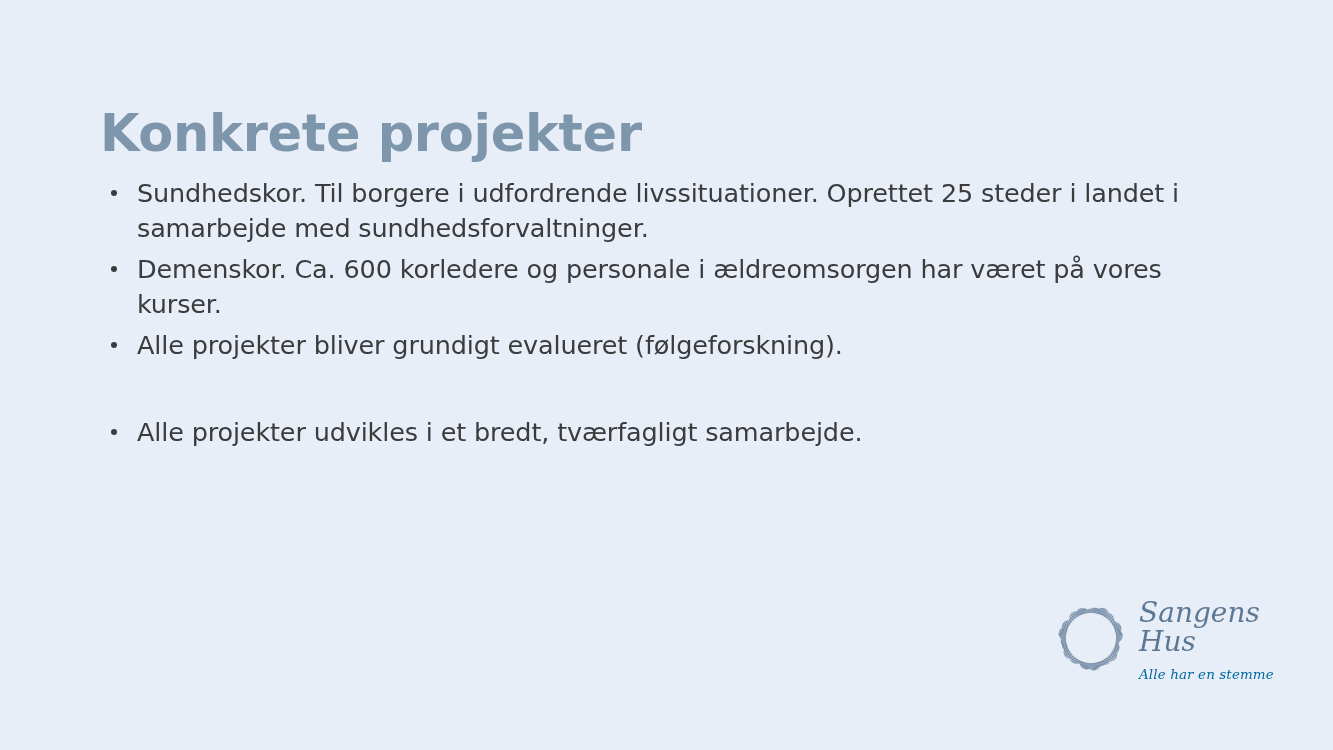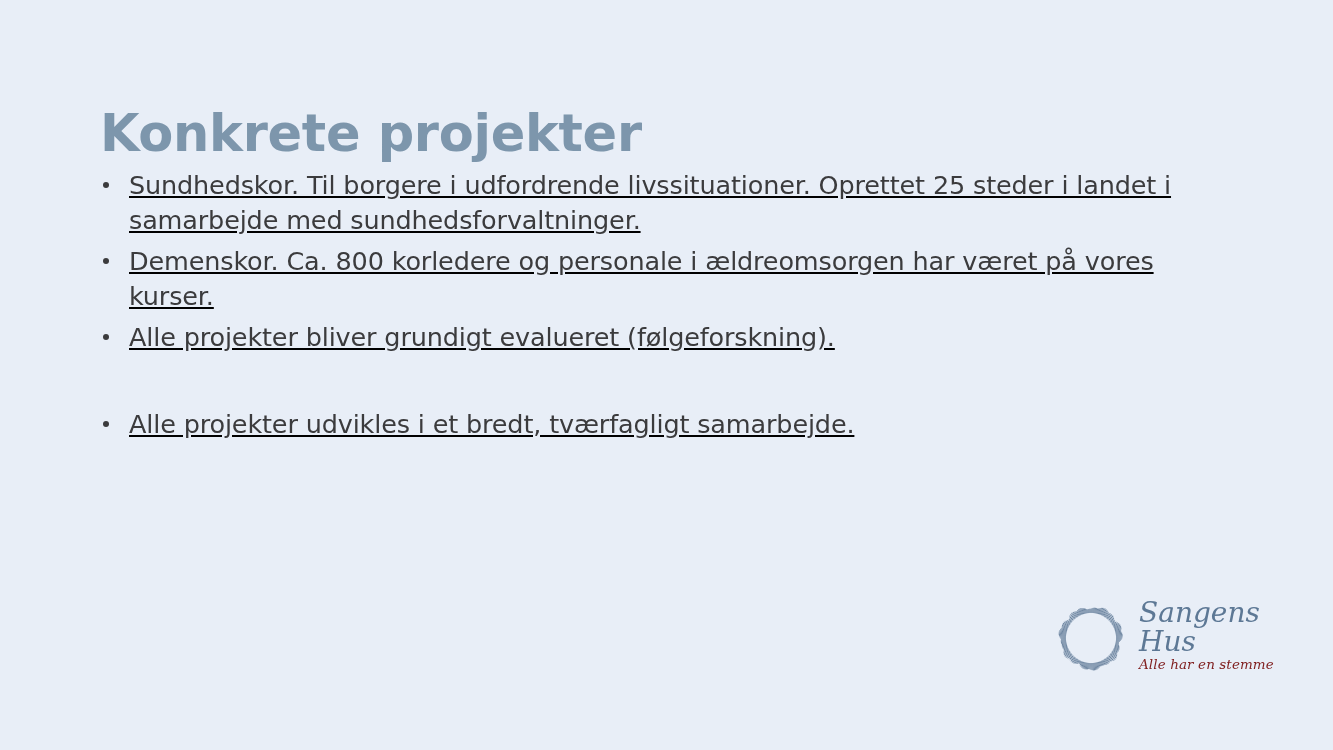--- a/index.html
+++ b/index.html
@@ -30,24 +30,23 @@
     color: #7d96ac;
     letter-spacing: -0.3px;
     line-height: 1.0;
     white-space: nowrap;
   }
   .body-list {
     position: absolute;
     left: 100px;
     top: 168px;
     width: 1135px;
-    margin: 0;
+    margin: 8px;
     padding: 0;
     list-style: none;
-    text-decoration: underline;
   }
   .bullet-item {
     position: relative;
     padding-left: 29px;
     margin-bottom: 6px;
     font-family: "DejaVu Sans", sans-serif;
     font-size: 25.5px;
     line-height: 35px;
     color: #3b3b3d;
     letter-spacing: -0.15px;
@@ -94,41 +93,41 @@
     font-family: "DejaVu Serif", serif;
     font-size: 28px;
     line-height: 29px;
     color: #5d7895;
     letter-spacing: 0px;
   }
   .logo-tagline {
     font-family: "DejaVu Serif", serif;
     font-size: 13.5px;
     line-height: 17px;
-    color: #7f1d1d;
-    margin-top: 0;
+    color: #0369a1;
+    margin-top: 10px;
     letter-spacing: 0.1px;
     white-space: nowrap;
   }
 </style>
 </head>
 <body>
 
 <div class="slide">
 
   <h1 class="slide-title">Konkrete projekter</h1>
 
   <ul class="body-list">
     <li class="bullet-item">
       <span class="dot"></span>
       <span class="bullet-text">Sundhedskor. Til borgere i udfordrende livssituationer. Oprettet 25 steder i landet i samarbejde med sundhedsforvaltninger.</span>
     </li>
     <li class="bullet-item">
       <span class="dot"></span>
-      <span class="bullet-text">Demenskor. Ca. 800 korledere og personale i ældreomsorgen har været på vores kurser.</span>
+      <span class="bullet-text">Demenskor. Ca. 600 korledere og personale i ældreomsorgen har været på vores kurser.</span>
     </li>
     <li class="bullet-item">
       <span class="dot"></span>
       <span class="bullet-text">Alle projekter bliver grundigt evalueret (følgeforskning).</span>
     </li>
     <li class="bullet-item spacer-before">
       <span class="dot"></span>
       <span class="bullet-text">Alle projekter udvikles i et bredt, tværfagligt samarbejde.</span>
     </li>
   </ul>

